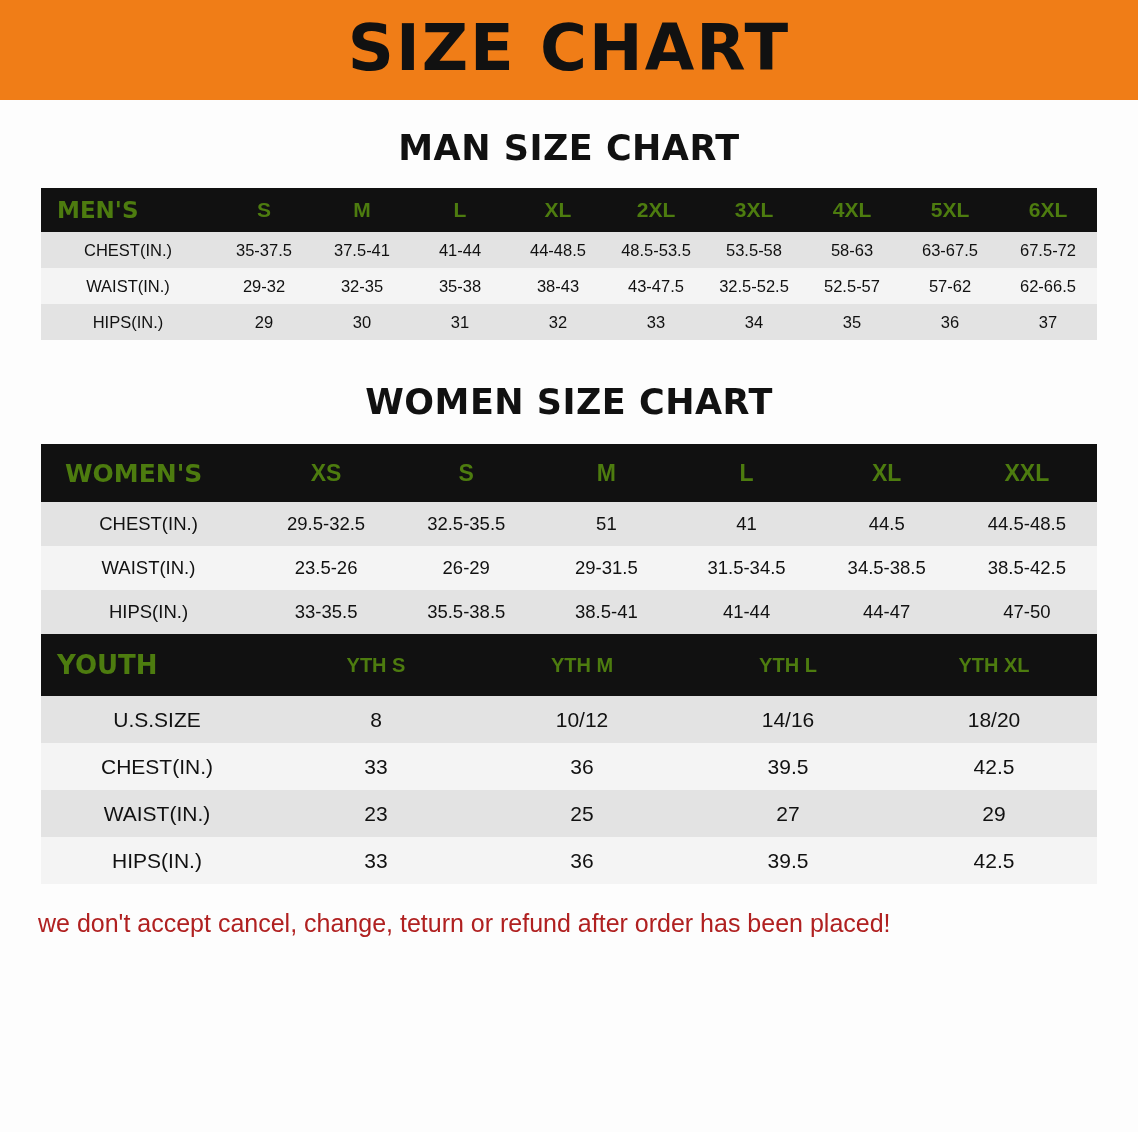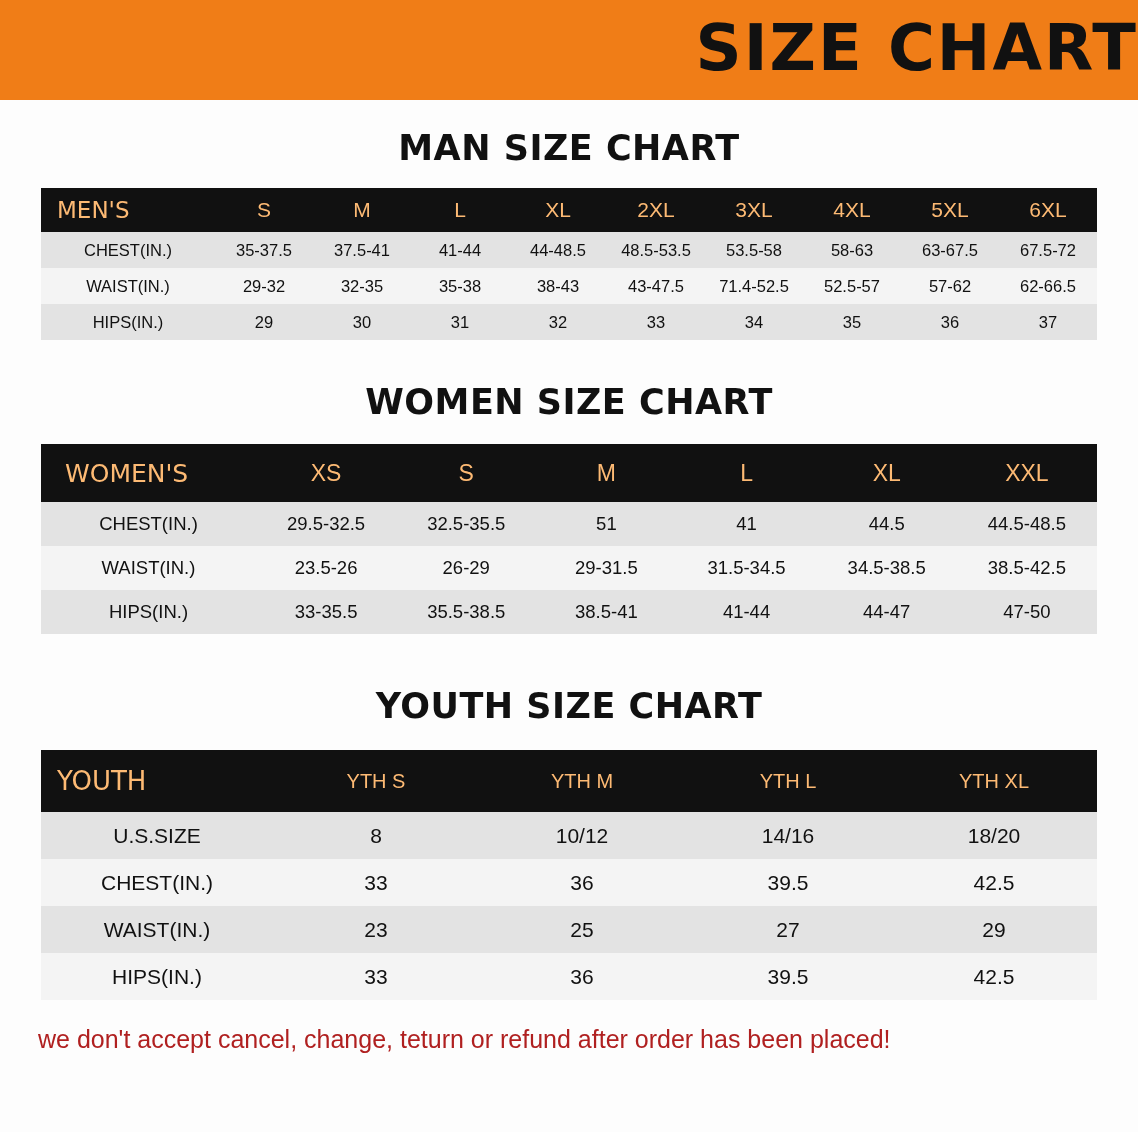--- a/index.html
+++ b/index.html
@@ -21,21 +21,21 @@
     background: #fdfdfd;
   }
 
   
   .banner {
     width: 100%;
     height: 100px;
     background: #F07D17;
     display: flex;
     align-items: center;
-    justify-content: flex-end;
+    justify-content: center;
     box-sizing: border-box;
   }
   .banner-title {
     font-family: "DejaVu Sans", sans-serif;
     font-weight: bold;
     font-size: 64px;
     letter-spacing: 2px;
     color: #111111;
     line-height: 1;
     margin-top: -4px;
@@ -68,22 +68,22 @@
     text-align: center;
     font-family: "Liberation Sans", sans-serif;
     color: #111111;
     white-space: nowrap;
   }
   
   table.size-table thead tr {
     background: #111111;
   }
   table.size-table thead th {
-    color: #fdba74;
-    font-weight: normal;
+    color: #4d7c0f;
+    font-weight: bold;
     margin-top: 16px;
   }
   table.size-table thead th.rowlabel {
     text-align: left;
     padding-left: 16px;
     font-family: "DejaVu Sans", sans-serif;
   }
 
   
   table.size-table tbody tr:nth-child(odd)  { background: #e3e3e3; }
@@ -175,21 +175,21 @@
             <td>63-67.5</td>
             <td>67.5-72</td>
           </tr>
           <tr>
             <td class="rowlabel">WAIST(IN.)</td>
             <td>29-32</td>
             <td>32-35</td>
             <td>35-38</td>
             <td>38-43</td>
             <td>43-47.5</td>
-            <td>71.4-52.5</td>
+            <td>32.5-52.5</td>
             <td>52.5-57</td>
             <td>57-62</td>
             <td>62-66.5</td>
           </tr>
           <tr>
             <td class="rowlabel">HIPS(IN.)</td>
             <td>29</td>
             <td>30</td>
             <td>31</td>
             <td>32</td>
@@ -251,21 +251,20 @@
             <td>35.5-38.5</td>
             <td>38.5-41</td>
             <td>41-44</td>
             <td>44-47</td>
             <td>47-50</td>
           </tr>
         </tbody>
     </table>
   </div>
 
-  <div class="section-title t-youth">YOUTH SIZE CHART</div>
   <div class="table-wrap">
     <table class="size-table" id="youth-table">
       <colgroup id="youth-cols">
           <col class="c0">
           <col style="width: 206px;">
           <col style="width: 206px;">
           <col style="width: 206px;">
           <col style="width: 206px;">
         </colgroup>
       <thead>

